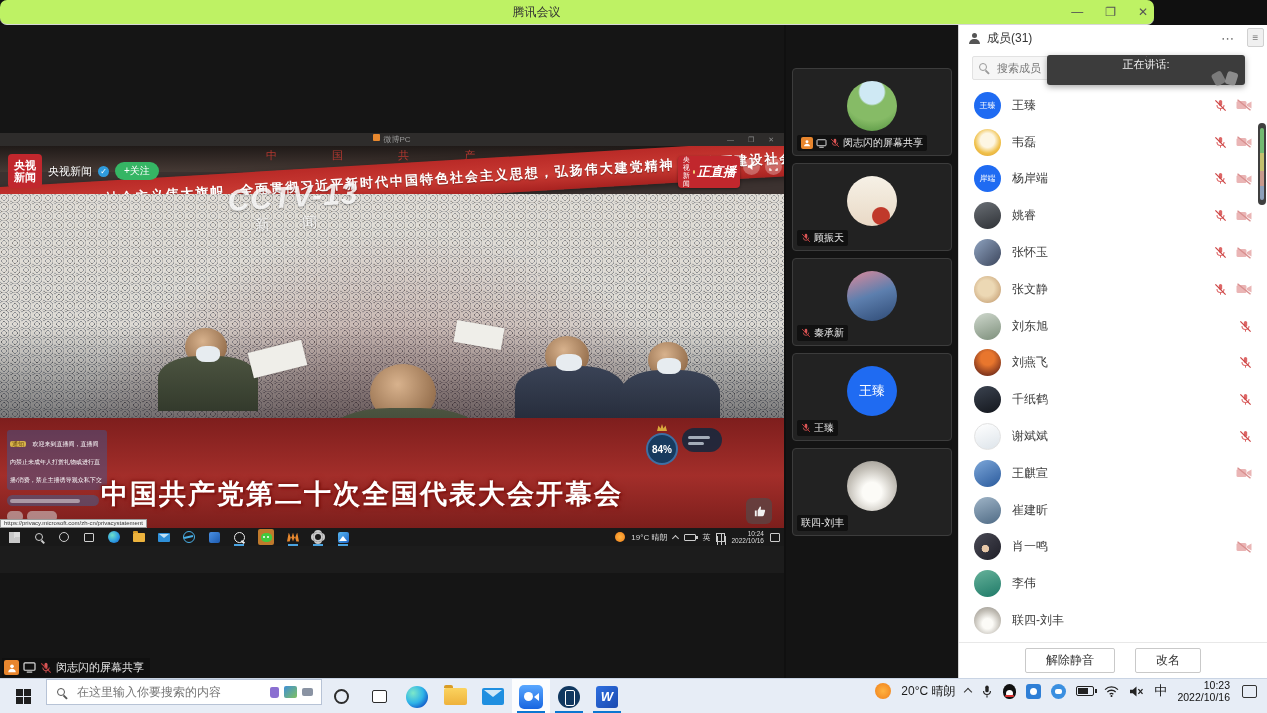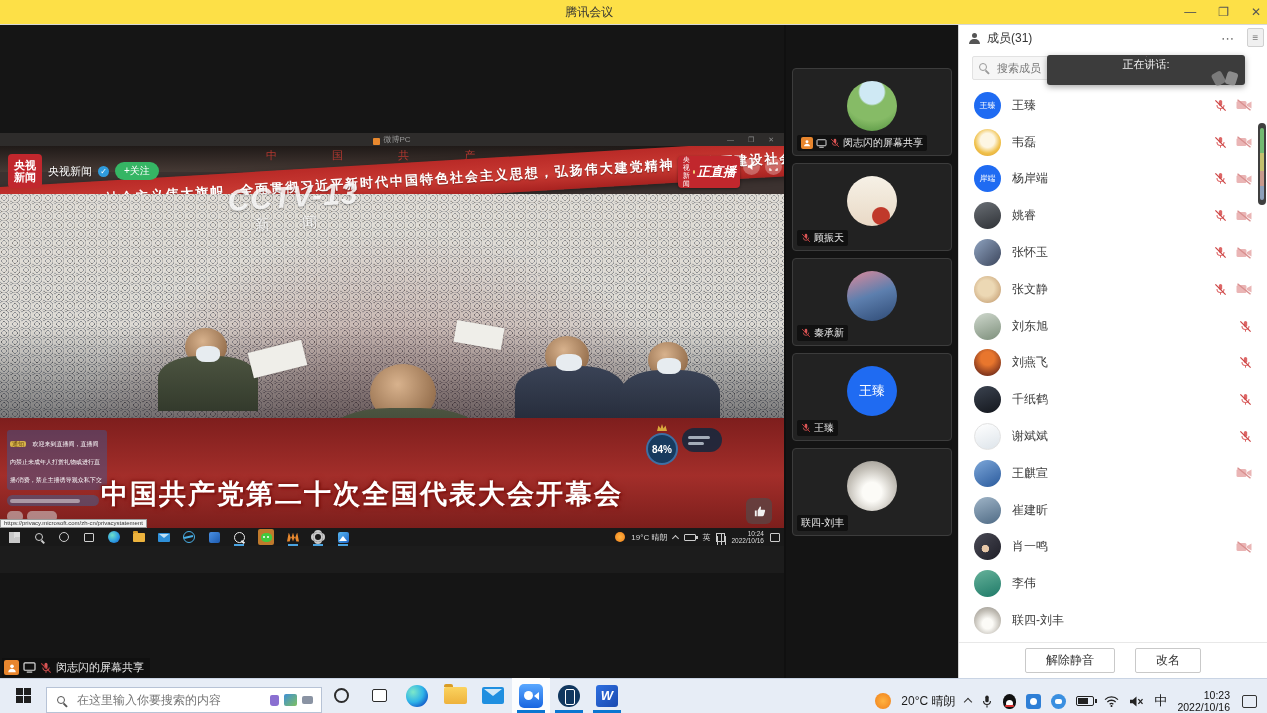--- a/index.html
+++ b/index.html
@@ -1,32 +1,32 @@
 <!DOCTYPE html>
 <html><head>
 <meta charset="utf-8">
 <style>
   * { margin:0; padding:0; box-sizing:border-box; }
   html,body { width:1267px; height:713px; overflow:hidden; background:#101010;
     font-family:"Liberation Sans","DejaVu Sans",sans-serif; }
   #app { position:relative; width:1267px; height:713px; }
 
   
-  #titlebar { position:absolute; left:0; top:0; width:1267px; height:25px; background:#fde047;
-    border-bottom:1px solid #d8d8d8; display:flex; align-items:center; }
+  #titlebar { position:absolute; left:0; top:0; width:1154px; height:25px; background:#bef264;
+    border-bottom:1px solid #d8d8d8; display:flex; align-items:center;border-radius:7px; }
   #titlebar .title { position:absolute; left:46.5%; transform:translateX(-50%); font-size:12px; color:#333; }
   .wctrls { position:absolute; right:6px; top:0; height:25px; display:flex; align-items:center; gap:22px; }
   .wctrls span { font-size:12px; color:#555; cursor:default; line-height:25px; }
 
   
   #stage { position:absolute; left:0; top:25px; width:784px; height:653px; background:#151515; }
   #desktop { position:absolute; left:0; top:108px; width:784px; height:440px; background:#1c1c1c; }
 
   .win-titlebar { height:13px; background:#2e2c2b; display:flex; align-items:center; justify-content:center; position:relative; }
-  .win-titlebar .wtitle { font-size:8px; color:#9a9a9a; display:flex; align-items:flex-end; gap:3px; }
+  .win-titlebar .wtitle { font-size:8px; color:#9a9a9a; display:flex; align-items:flex-start; gap:3px; }
   .wlogo { width:7px; height:7px; background:#e8882e; border-radius:1px; display:inline-block; }
   .win-titlebar .wbtns { position:absolute; right:4px; top:0; font-size:7px; color:#8a8a8a; letter-spacing:6px; line-height:13px; }
 
   
   #video { position:relative; width:784px; height:400px; overflow:hidden; background:#3c3230; }
   .wall { position:absolute; left:0; top:0; right:0; height:26px;
     background:linear-gradient(180deg,#201a18,#463a35); }
   .wall-text { position:absolute; left:266px; top:2px; font-size:11px; color:rgba(205,60,50,.85); letter-spacing:26px; white-space:nowrap; }
   .banner { position:absolute; left:-30px; top:16px; width:900px; height:36px;
     background:linear-gradient(180deg,#b92a27,#c93a33 55%,#a82220);
@@ -215,21 +215,21 @@
   .mp-scroll i { display:block; width:4px; height:100%; border-radius:2px;
     background:linear-gradient(180deg,#7fd97f 0 35%, #e3e07a 35% 60%, #e8b0a0 60% 80%, #9fb8d8 80% 100%); opacity:.8; }
 
   .mp-footer { position:absolute; left:0; bottom:0; width:100%; height:36px; border-top:1px solid #e8e8e8;
     display:flex; align-items:center; justify-content:center; gap:20px; background:#fff; }
   .mp-btn { background:#fff; border:1px solid #c9c9c9; border-radius:2px; font-size:12px; color:#333;
     padding:3px 20px; cursor:pointer; }
 
   
   #taskbar { position:absolute; left:0; bottom:0; width:1267px; height:35px; background:#e7edf6;
-    display:flex; align-items:flex-end; border-top:1px solid #c9d4e4; }
+    display:flex; align-items:flex-start; border-top:1px solid #c9d4e4; }
   .tb-start { width:46px; height:35px; display:flex; align-items:center; justify-content:center; cursor:pointer; }
   .win-logo { width:15px; height:15px; position:relative; }
   .win-logo::before, .win-logo::after { content:""; position:absolute; background:#1f1f1f; }
   .win-logo::before { left:0; top:0; width:7px; height:7px; box-shadow:8px 0 0 #1f1f1f, 0 8px 0 #1f1f1f, 8px 8px 0 #1f1f1f; }
   .tb-search { position:relative; width:276px; height:26px; background:#fff; border:1px solid #b7c3d6; display:flex; align-items:center; }
   .tb-search input { border:none; outline:none; font-size:12px; color:#444; width:170px; margin-left:30px; background:transparent; }
   .tb-search .mag { left:10px; top:8px; border-color:#555; }
   .tb-search .mag::after { background:#555; }
   .deco { display:flex; align-items:center; gap:5px; margin-left:auto; margin-right:8px; }
   .deco i { display:block; border-radius:2px; }

